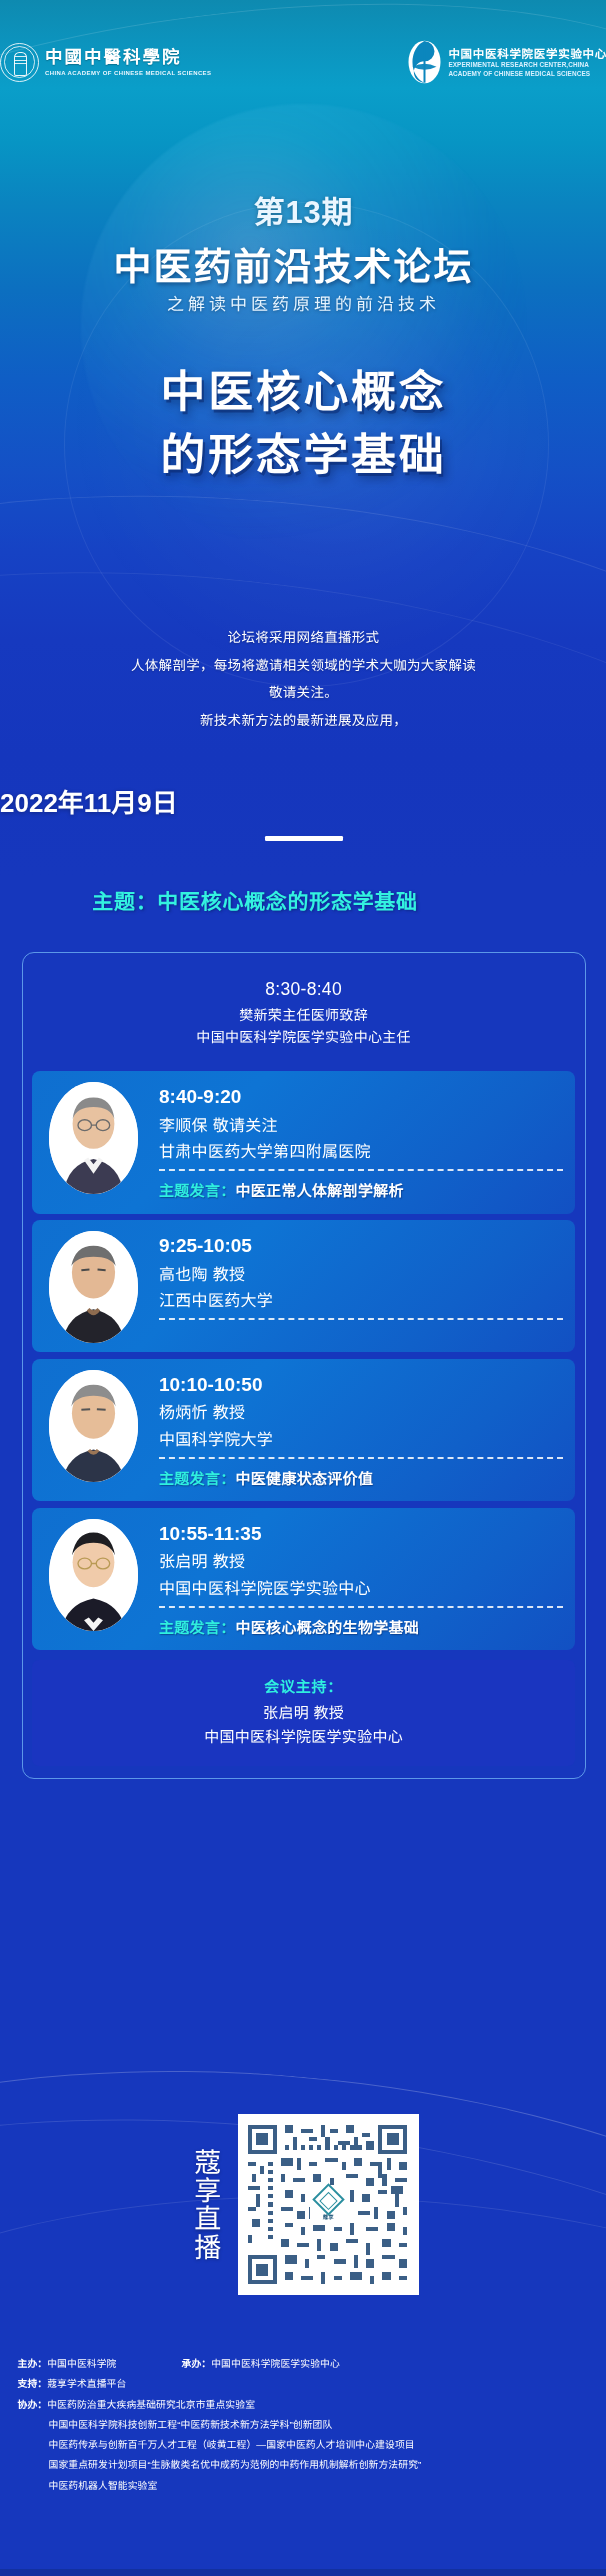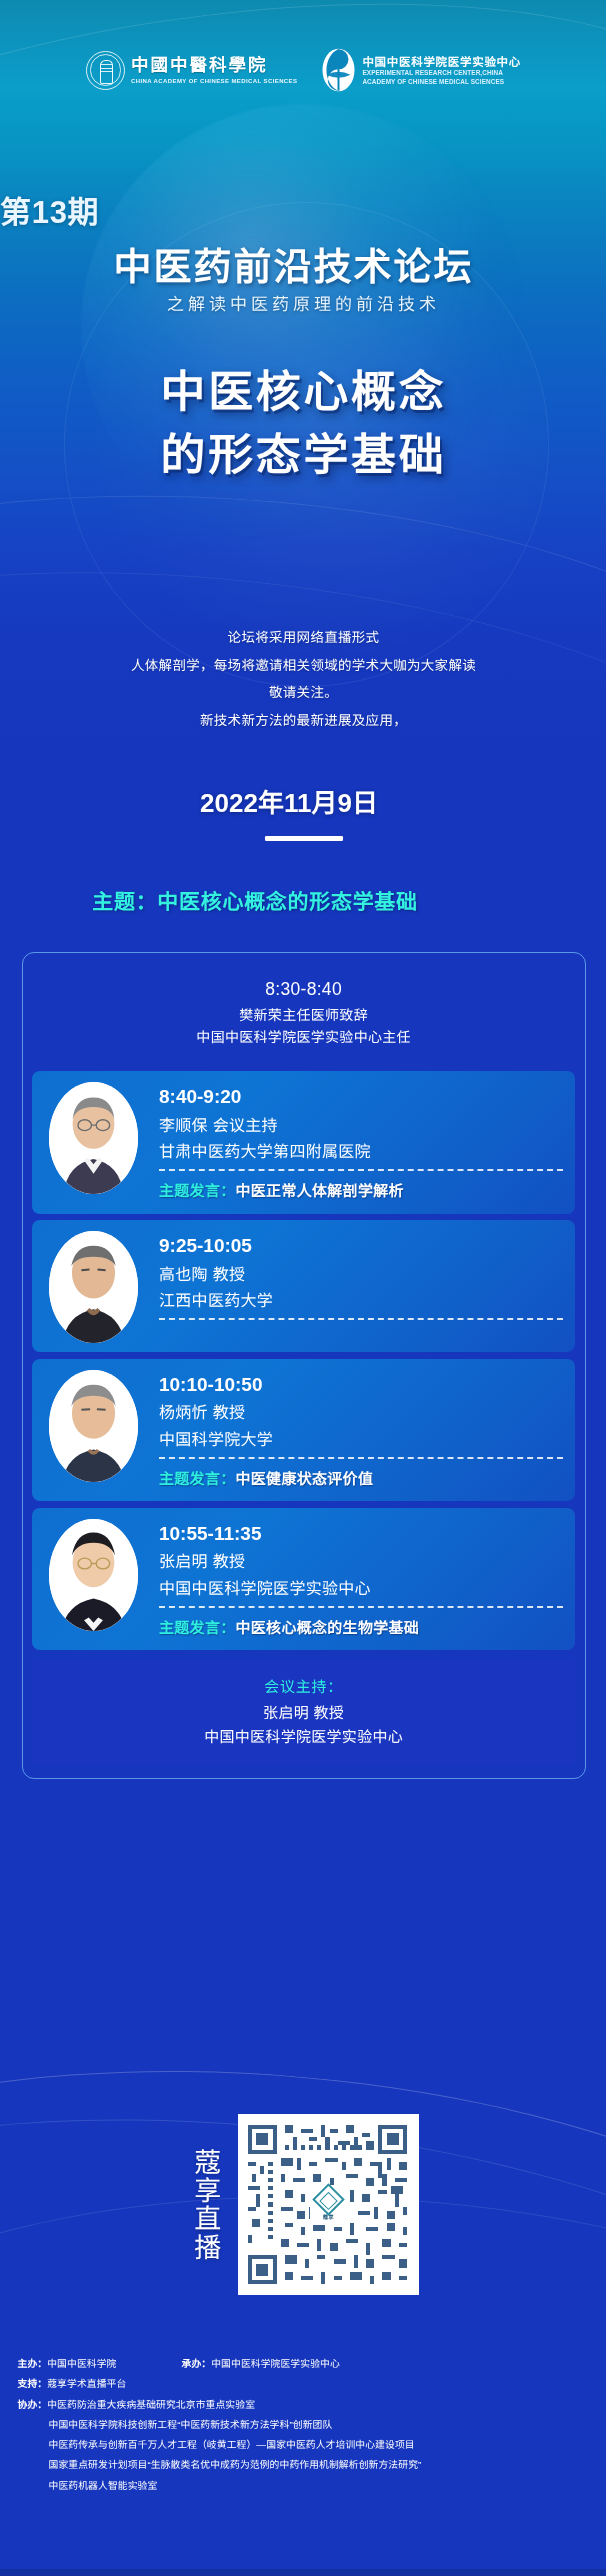--- a/index.html
+++ b/index.html
@@ -70,24 +70,24 @@
   .s3 { left: -283px; top: 13.5px;   width: 1011px; height: 324px; transform: rotate(-7deg); border-color: rgba(255,255,255,0.13) transparent transparent transparent;}
   .s4 { left: -337px; top: 499px;  width: 1146px; height: 418px; transform: rotate(4deg);  border-color: rgba(255,255,255,0.10) transparent transparent transparent;}
   .s5 { left: -378px; top: 580px;  width: 1214px; height: 445px; transform: rotate(6deg);  border-color: rgba(255,255,255,0.07) transparent transparent transparent;}
   .s6 { left: -324px; top: 2076px; width: 1214px; height: 472px; transform: rotate(5deg);  border-color: rgba(255,255,255,0.22) transparent transparent transparent;}
   .s7 { left: -351px; top: 2130px; width: 1281px; height: 485px; transform: rotate(7deg);  border-color: rgba(255,255,255,0.13) transparent transparent transparent;}
   .s8 { left: -202px; top: 2198px; width: 1146px; height: 431px; transform: rotate(3deg);  border-color: rgba(255,255,255,0.10) transparent transparent transparent;}
 
   
   .logo-bar {
     position: absolute;
-    top: 48px; left: 0; width: 607px;
+    top: 40px; left: 0; width: 607px;
     display: flex;
     align-items: center;
-    justify-content: center;
+    justify-content: space-between;
     gap: 24px;
   }
   .logo-group { display: flex; align-items: center; gap: 6px; }
 
   .seal {
     width: 39px; height: 39px; border-radius: 50%;
     border: 1.3px solid rgba(255,255,255,0.85);
     position: relative; flex: 0 0 auto;
   }
   .seal::before {
@@ -130,20 +130,21 @@
   .logo2-text-cn {
     color:#ffffff; font-size: 11.5px; font-weight:bold; letter-spacing:0.7px; white-space:nowrap;
   }
   .logo2-text-en {
     color:#d9f1ff; font-size: 6.4px; font-weight:bold; letter-spacing:0.1px; line-height:1.35; white-space:nowrap;
   }
 
   
   .issue {
     position: absolute; top: 187px; left: 0; width: 607px;
+    text-align: center;
     color: #eaf6ff;
     font-size: 31px;
     font-weight: bold;
     letter-spacing: 0.7px;
     text-shadow: 0 1.3px 4px rgba(0,0,0,.28);
   }
   .title-main {
     position: absolute; top: 236px; left: 0; width: 587px;
     text-align: center;
     color: #ffffff;
@@ -180,21 +181,20 @@
     color: #ffffff;
     font-size: 13.5px;
     line-height: 2.05;
     letter-spacing: 0.3px;
     text-shadow: 0 0.7px 2px rgba(0,0,0,.25);
   }
 
   
   .date {
     position: absolute; top: 782px; left: 0; width: 578px;
-    text-align: center;
     color: #ffffff;
     font-size: 26px;
     font-weight: bold;
     letter-spacing: 0px;
     text-shadow: 0 1.3px 4px rgba(0,0,0,.3);
   }
   .rule {
     position: absolute; top: 836px; left: 50%; margin-left: -39px;
     width: 78px; height: 4.7px; background: #ffffff; border-radius: 1.3px;
   }
@@ -275,21 +275,21 @@
   .talk .topic .lbl { color:#2ff0df; }
 
   .host {
     margin-top: 9.4px;
     text-align: center;
     padding: 15px 0 17.5px 0;
     background: #1a35c0;
     border-radius: 6.7px;
   }
   .host .h {
-    color:#2ff0df; font-size: 15px; font-weight:normal; margin-bottom: 5.4px; letter-spacing:0.7px;
+    color:#2ff0df; font-size: 15px; font-weight:bold; margin-bottom: 5.4px; letter-spacing:0.7px;
   }
   .host .n { color:#ffffff; font-size: 15px; line-height:1.6; letter-spacing:0.3px; }
 
   
   .qrblock {
     position: absolute;
     top: 2114px; left: 0; width: 607px;
     display: flex; justify-content: center; align-items: center; gap: 17.5px;
   }
   .qrlabel {
@@ -419,21 +419,21 @@
           <ellipse cx="66" cy="62" rx="31" ry="37" fill="#e8c2a0"></ellipse>
           <path d="M35 55 q4 -32 31 -32 q27 0 31 32 q-6 -18 -31 -18 q-25 0 -31 18Z" fill="#8a8a8a"></path>
           <path d="M22 166 q4 -44 44 -52 q40 8 44 52 Z" fill="#3c3b52"></path>
           <path d="M52 116 l14 20 l14 -20 l-6 -4 l-8 10 l-8 -10 Z" fill="#f3f3f3"></path>
           <ellipse cx="53" cy="64" rx="10" ry="8" fill="none" stroke="#6b6b6b" stroke-width="2"></ellipse>
           <ellipse cx="80" cy="64" rx="10" ry="8" fill="none" stroke="#6b6b6b" stroke-width="2"></ellipse>
           <line x1="63" y1="64" x2="70" y2="64" stroke="#6b6b6b" stroke-width="2"></line>
         </svg>
       </div>
       <div class="time">8:40-9:20</div>
-      <div class="name">李顺保 会议主持</div>
+      <div class="name">李顺保 敬请关注</div>
       <div class="org">甘肃中医药大学第四附属医院</div>
       <div class="dashline"></div>
       <div class="topic">
         <span class="lbl">主题发言：</span><span>中医正常人体解剖学解析</span>
       </div>
     </div>
 
     <div class="talk">
       <div class="photo">
         <svg viewBox="0 0 132 166" aria-hidden="true">

